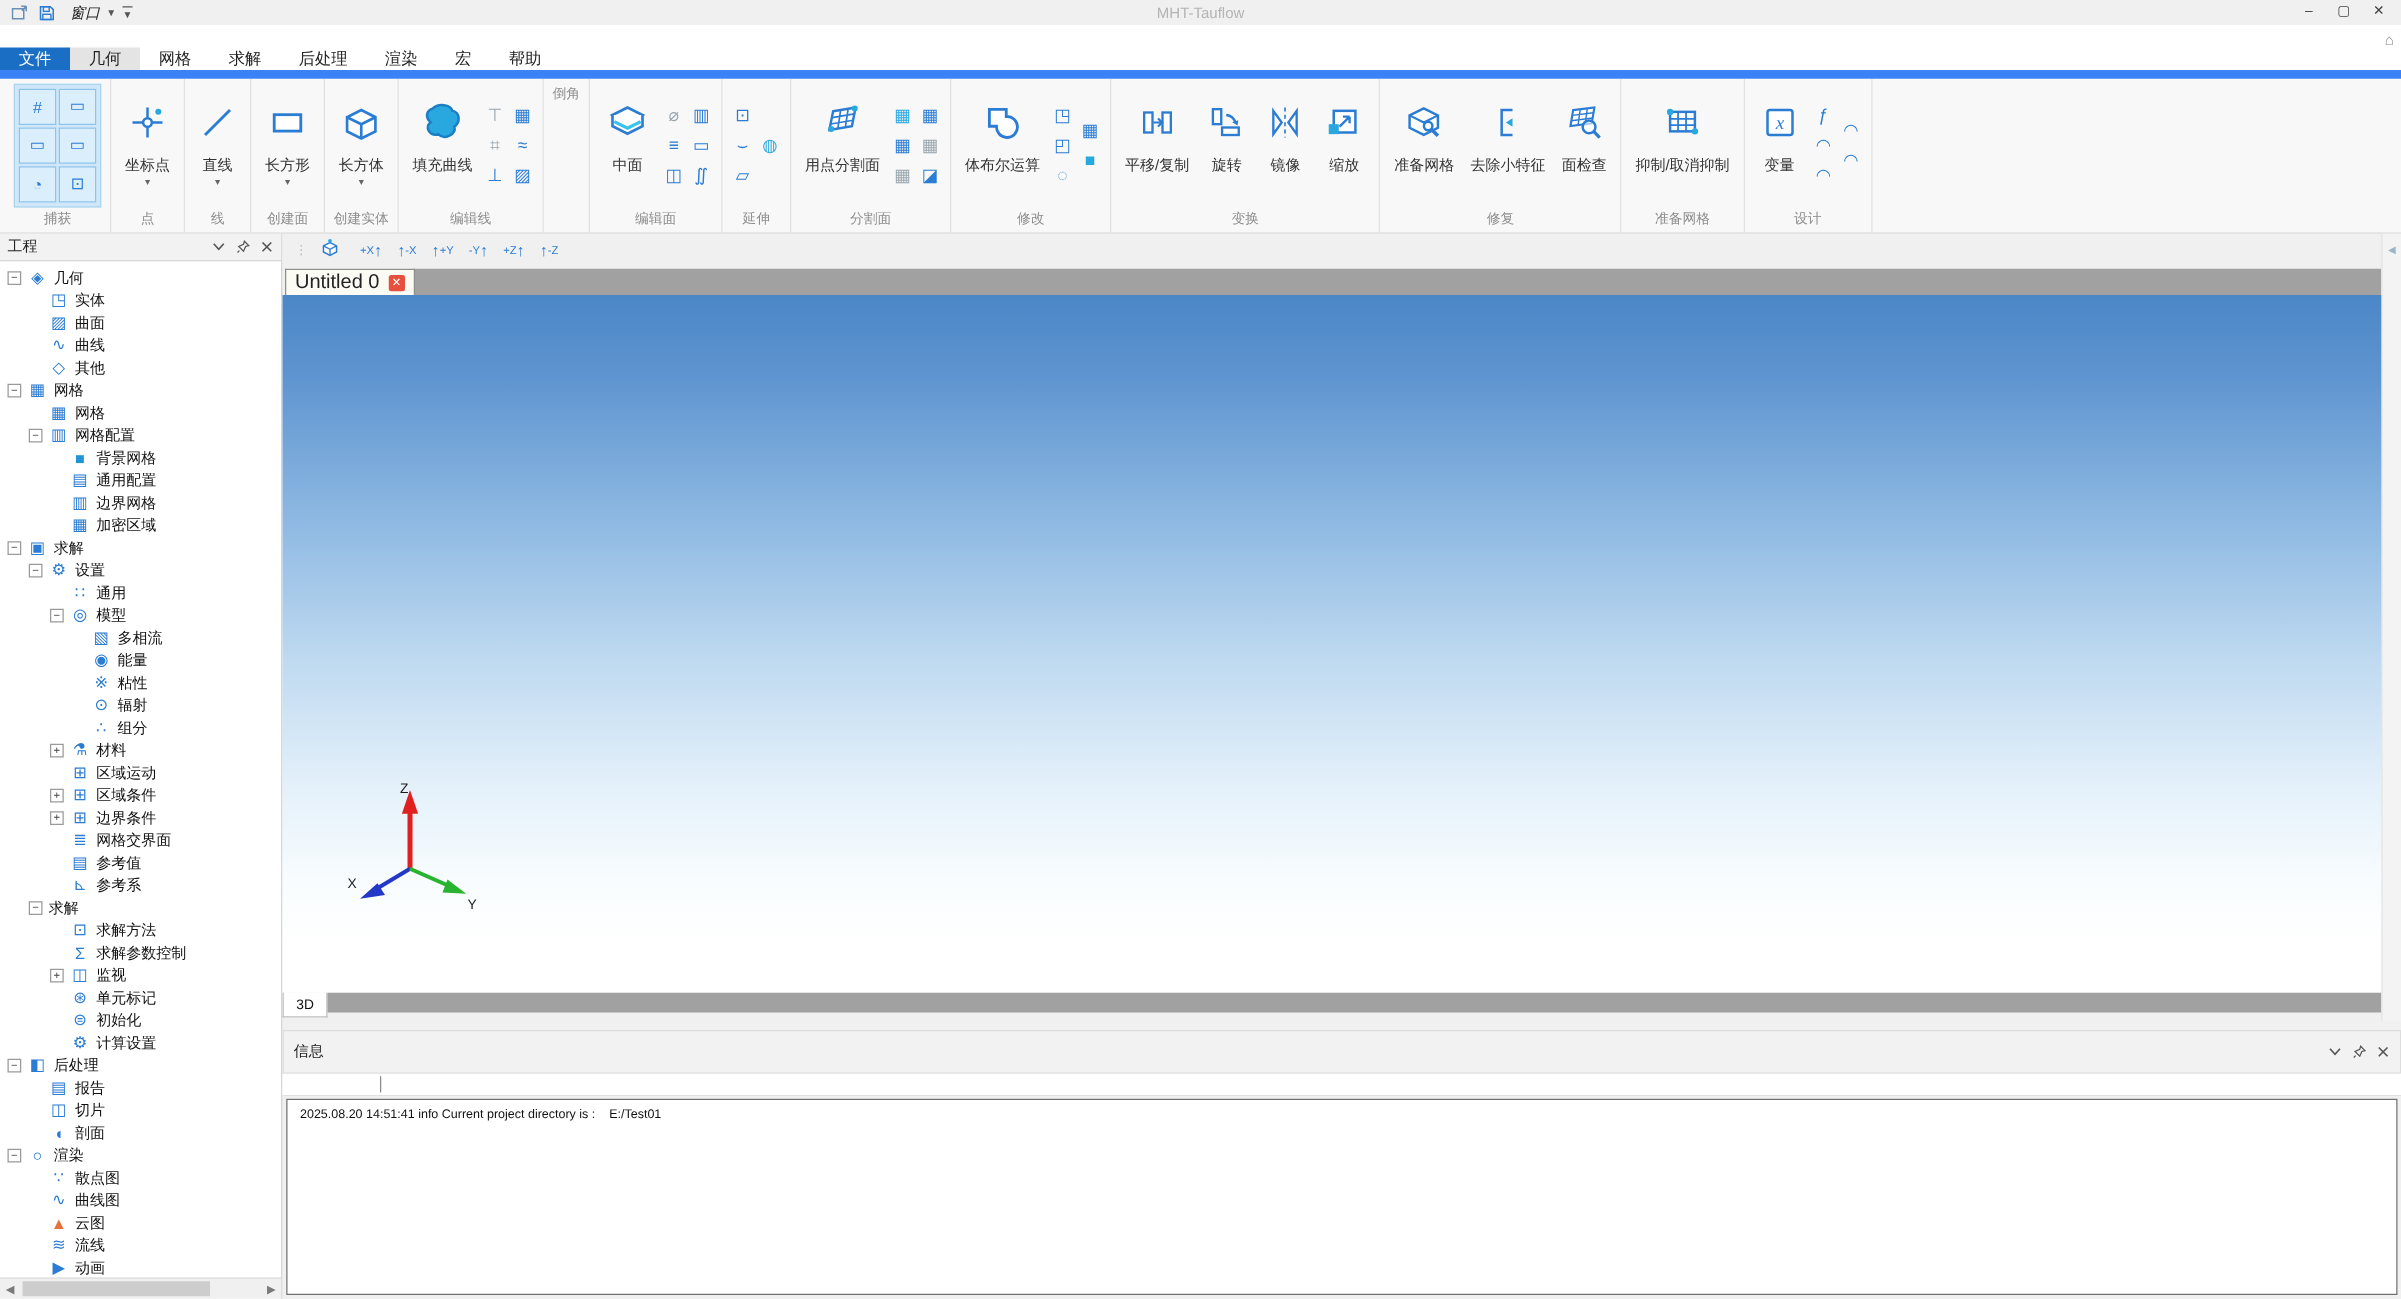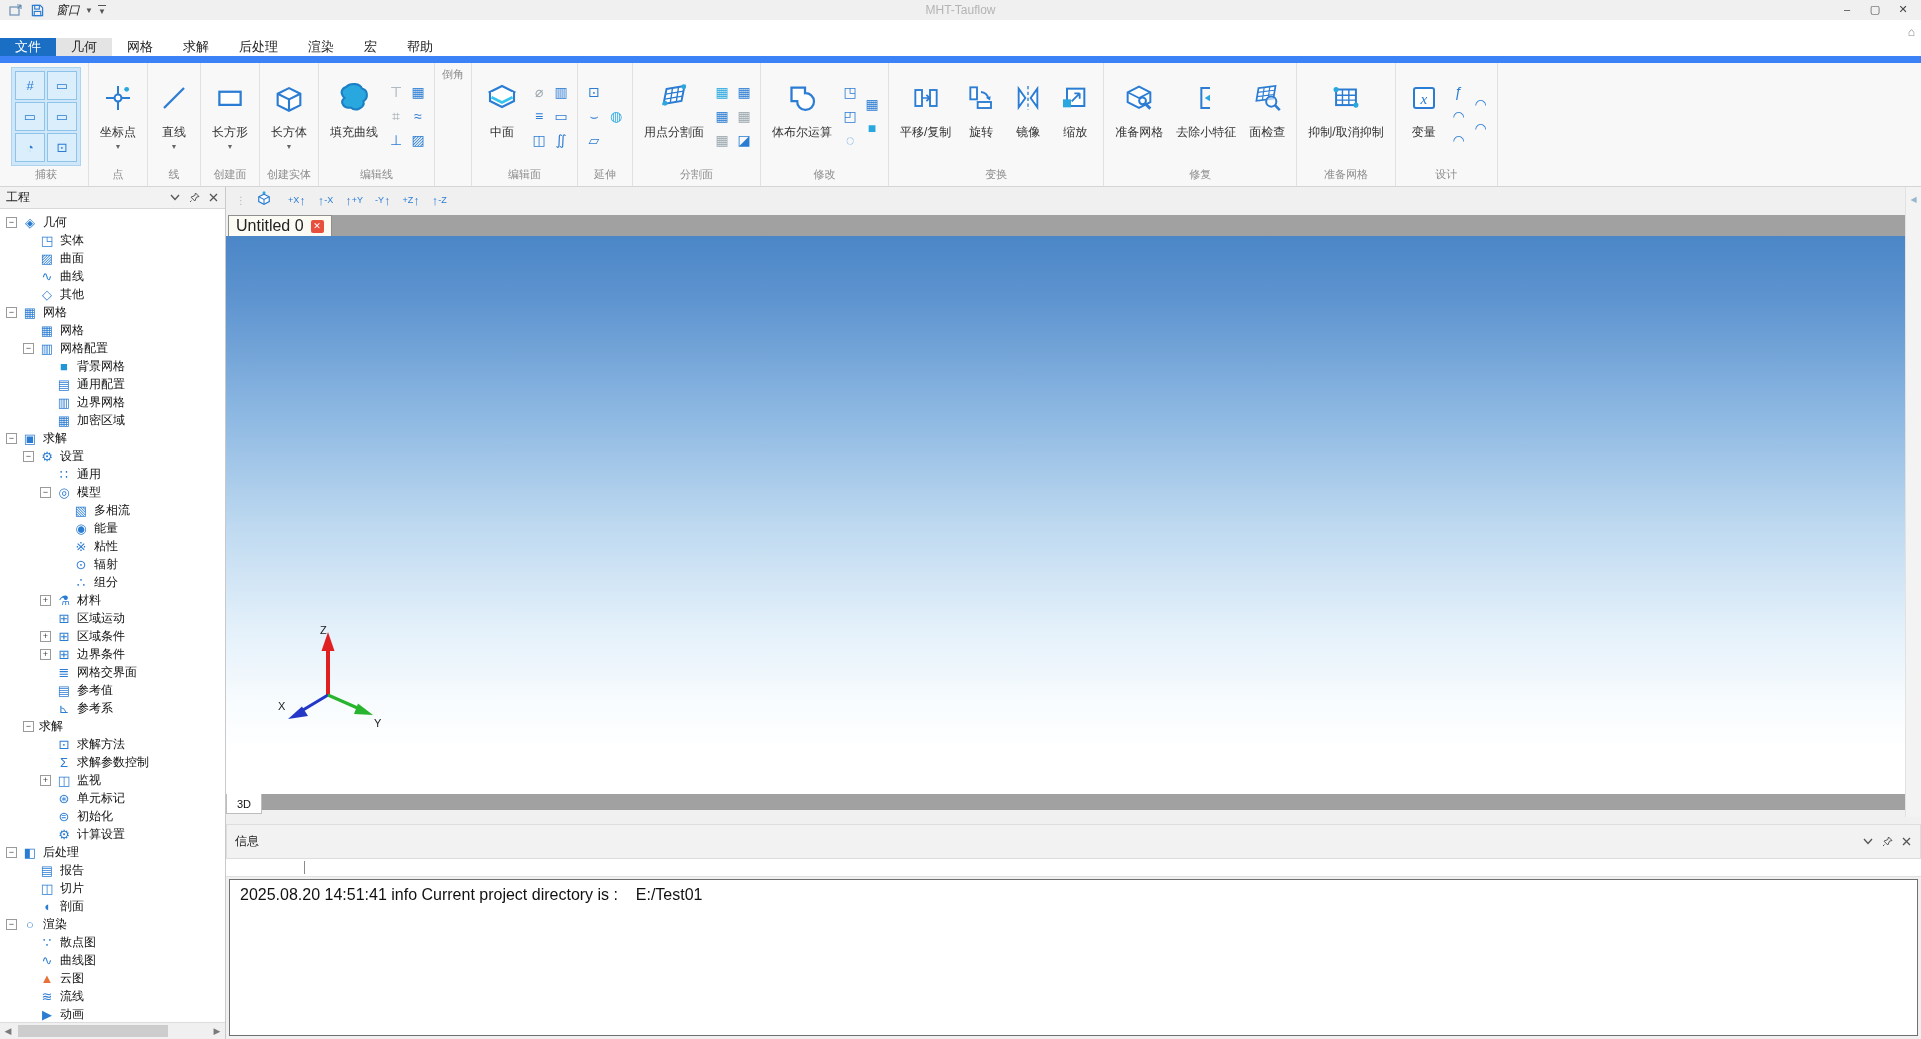--- a/index.html
+++ b/index.html
@@ -79,21 +79,21 @@
   .triad { position:absolute; left:44px; top:384px; }
 
   .bottabs { height:22px; margin-right:16px; display:flex; align-items:flex-start; background:#f0f0f0; }
   .tab3d { height:20px; background:#ffffff; border:1px solid #bdbdbd; border-top:none; padding:0 10px; font-size:11px; color:#111; display:flex; align-items:center; }
   .botstrip { flex:1; height:16px; margin-top:0; background:#a1a1a1; }
 
   .infoheader { height:35px; margin-top:8px; background:#f2f2f2; border:1px solid #dddddd; display:flex; align-items:center; padding:0 8px; }
   .filterrow { height:18px; background:#ffffff; border-bottom:1px solid #e0e0e0; position:relative; }
   .filter-div { position:absolute; left:78px; top:2px; width:1px; height:13px; background:#8a8a8a; }
   .logbox { flex:1; margin:2px 3px 3px 3px; border:1px solid #707070; background:#ffffff; padding:6px 10px; overflow:hidden; }
-  .logline { font-size:16px; color:#111; white-space:pre; }
+  .logline { font-size:10px; color:#111; white-space:pre; }
 </style>
 </head>
 <body>
 
 <div class="app">
 
   <div class="titlebar">
     <span class="qa-icon">
       <svg width="13" height="12" viewBox="0 0 13 12">
           <rect x="1" y="3" width="9" height="8" fill="none" stroke="#6a8fb5" stroke-width="1.2"></rect>

